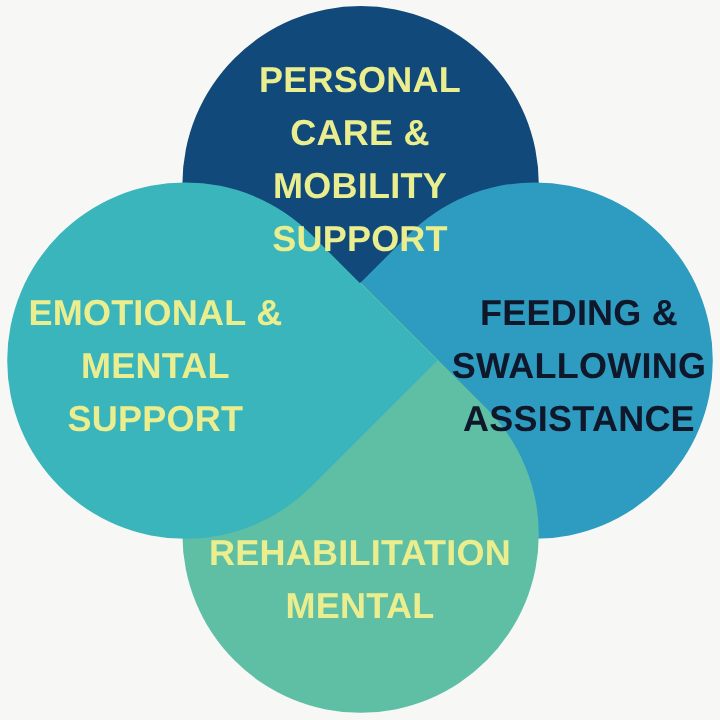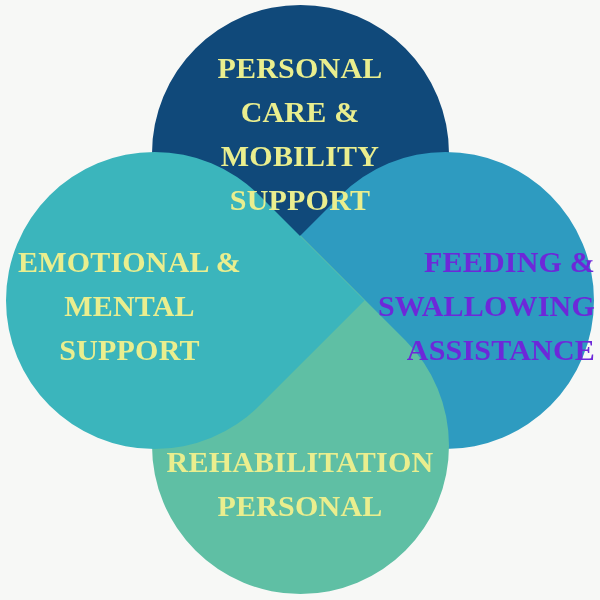--- a/index.html
+++ b/index.html
@@ -55,21 +55,21 @@
     top: 151.5px;
     left: 6px;
     border-radius: 50% 0 50% 50%;
   }
 
   
   .petal-label {
     position: absolute;
     text-align: center;
     color: #eaee8e;
-    font-family: Liberation Serif, serif;
+    font-family: Liberation Sans, sans-serif;
     font-weight: bold;
     font-size: 30px;
     line-height: 44px;
     letter-spacing: 0.2px;
     white-space: pre-line;
     pointer-events: none;
     -webkit-font-smoothing: antialiased;
   }
   .label-top {
     top: 46px;
@@ -103,24 +103,24 @@
 
   <div class="petal petal-bottom" style="background: rgb(95, 191, 164);"></div>
 
   <div class="petal petal-left" style="background: rgb(59, 181, 188);"></div>
 
   <div class="petal-label label-top" style="color: rgb(234, 238, 142);">PERSONAL
 CARE &amp;
 MOBILITY
 SUPPORT</div>
 
-  <div class="petal-label label-right" style="color: #6d28d9; text-align: right;">FEEDING &amp;
+  <div class="petal-label label-right" style="color: #0f172a;">FEEDING &amp;
 SWALLOWING
 ASSISTANCE</div>
 
   <div class="petal-label label-bottom" style="color: rgb(234, 238, 142);">REHABILITATION
-PERSONAL</div>
+MENTAL</div>
 
   <div class="petal-label label-emotional-mental label-left" style="color: rgb(234, 238, 142);">EMOTIONAL &amp;
 MENTAL
 SUPPORT</div>
 
 </div>
 
 </body></html>

